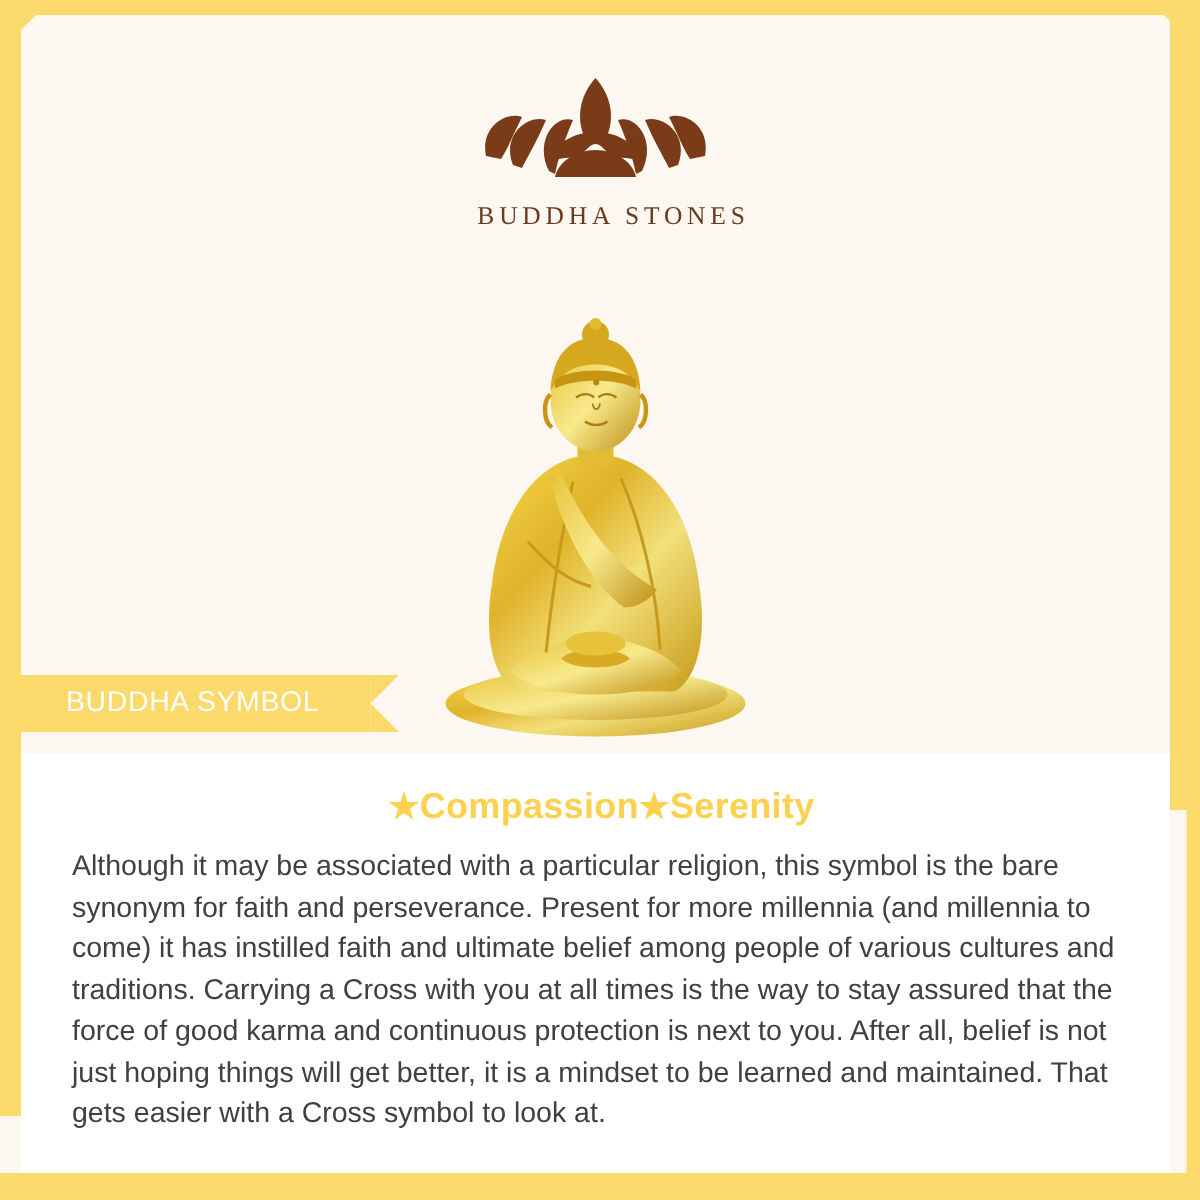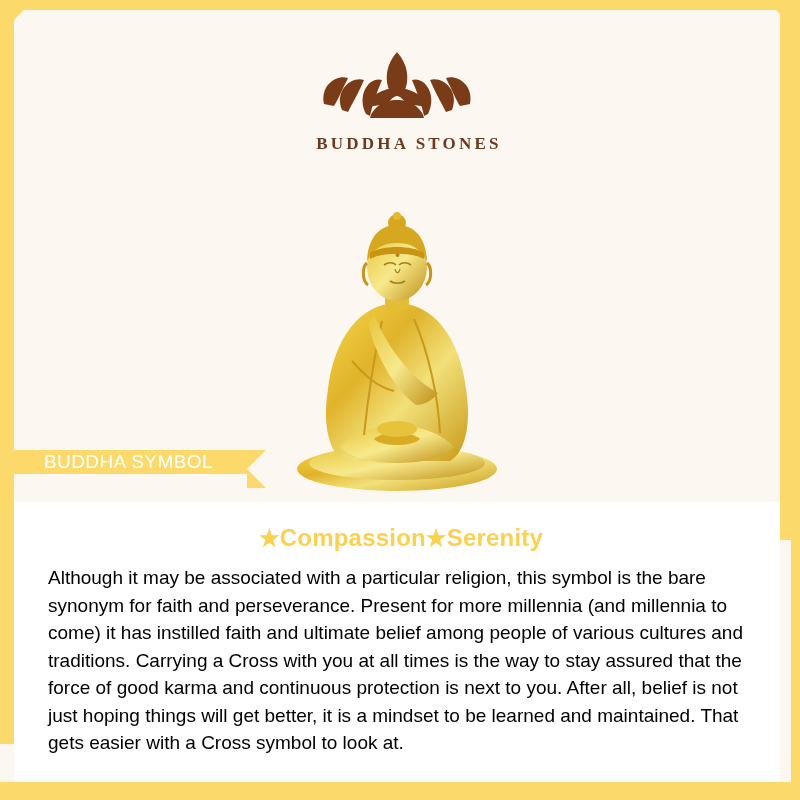--- a/index.html
+++ b/index.html
@@ -129,21 +129,21 @@
   }
   .logo-mark {
     display: block;
     margin: 0 auto;
   }
   .logo-text {
     margin-top: 4px;
     font-size: 17px;
     letter-spacing: 3.2px;
     color: #6b3a1e;
-    font-weight: bold;
+    font-weight: normal;
     font-family: "Liberation Serif", serif;
     padding-left: 24px;
   }
 
   
   .title-bar {
     position: absolute;
     top: 141px;
     left: 160px;
     width: 480px;
@@ -171,21 +171,21 @@
     display: flex;
     align-items: center;
     justify-content: center;
   }
 
   
   .ribbon {
     position: absolute;
     top: 440px;
     left: 0;
-    height: 24px;
+    height: 38px;
     background: #fbd96b;
     display: flex;
     align-items: center;
     padding-left: 30px;
     padding-right: 34px;
     color: #ffffff;
     font-size: 19px;
     letter-spacing: 0.4px;
   }
   .ribbon:after {
@@ -219,21 +219,21 @@
     margin: 0 0 12px 0;
     letter-spacing: 0.2px;
   }
   .subtitle .star {
     color: #fbd14f;
     font-size: 23px;
   }
   .body-text {
     font-size: 19px;
     line-height: 1.45;
-    color: #000000;
+    color: #404040;
     margin: 0;
     text-align: left;
     font-family: "Liberation Sans", sans-serif;
   }
 </style>
 </head>
 <body>
 
 <div class="page">
 

